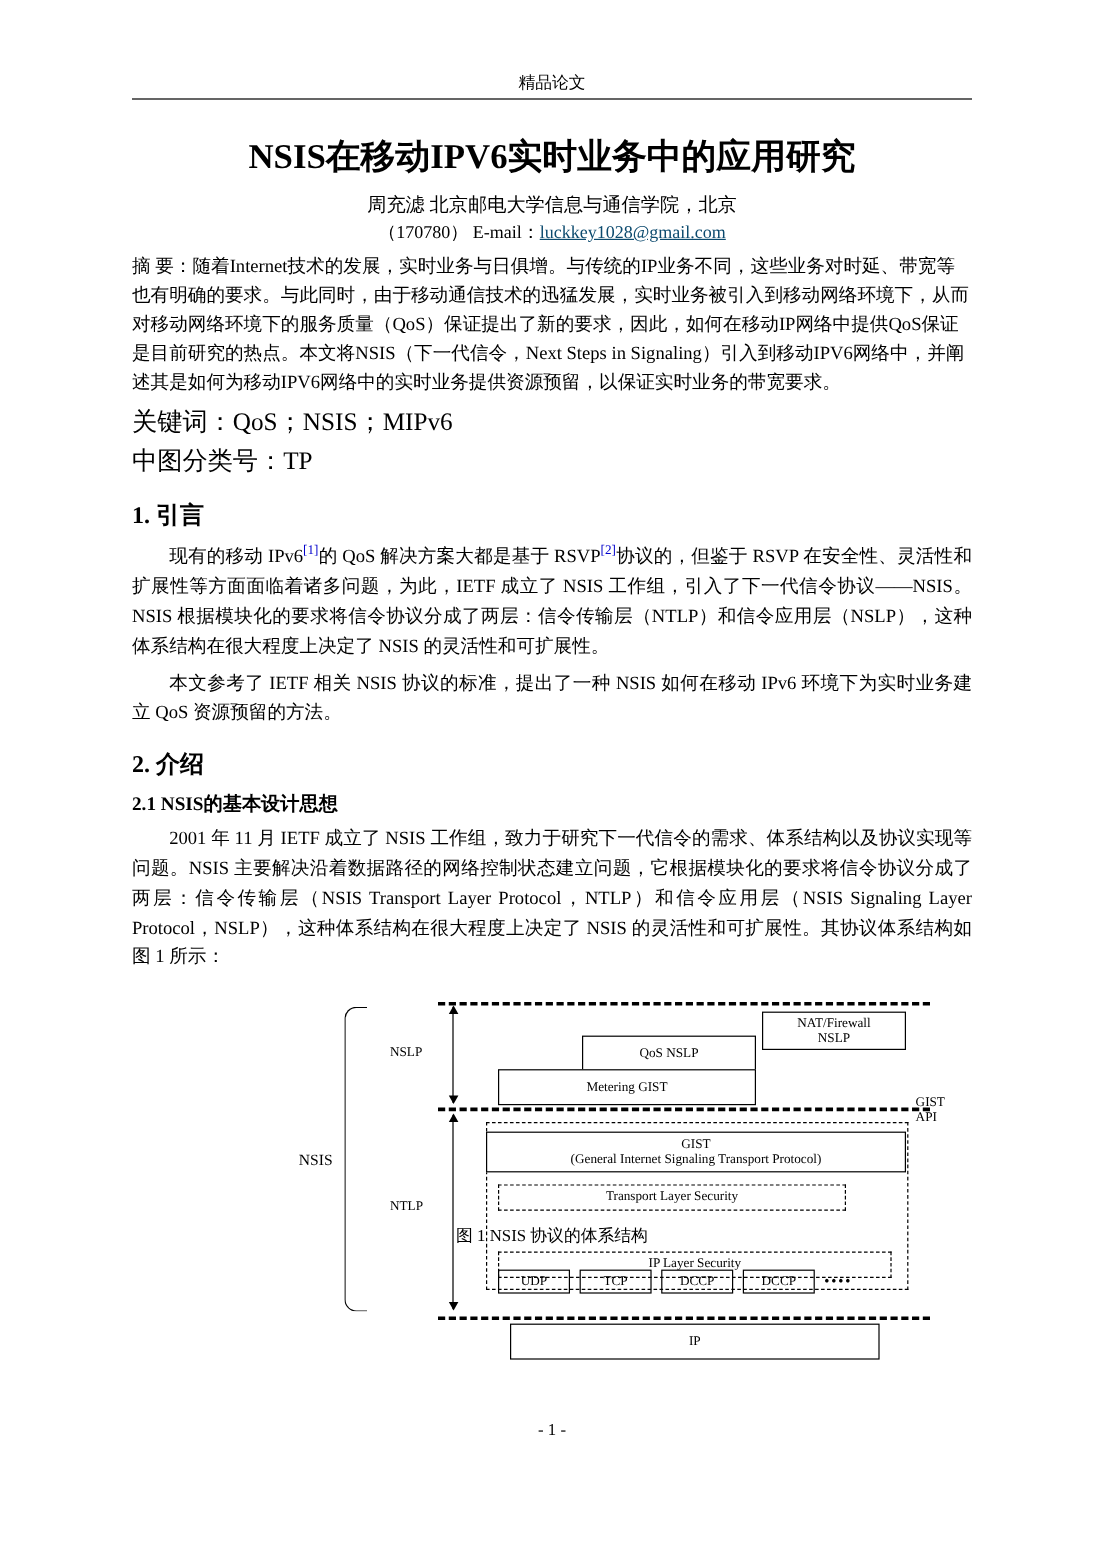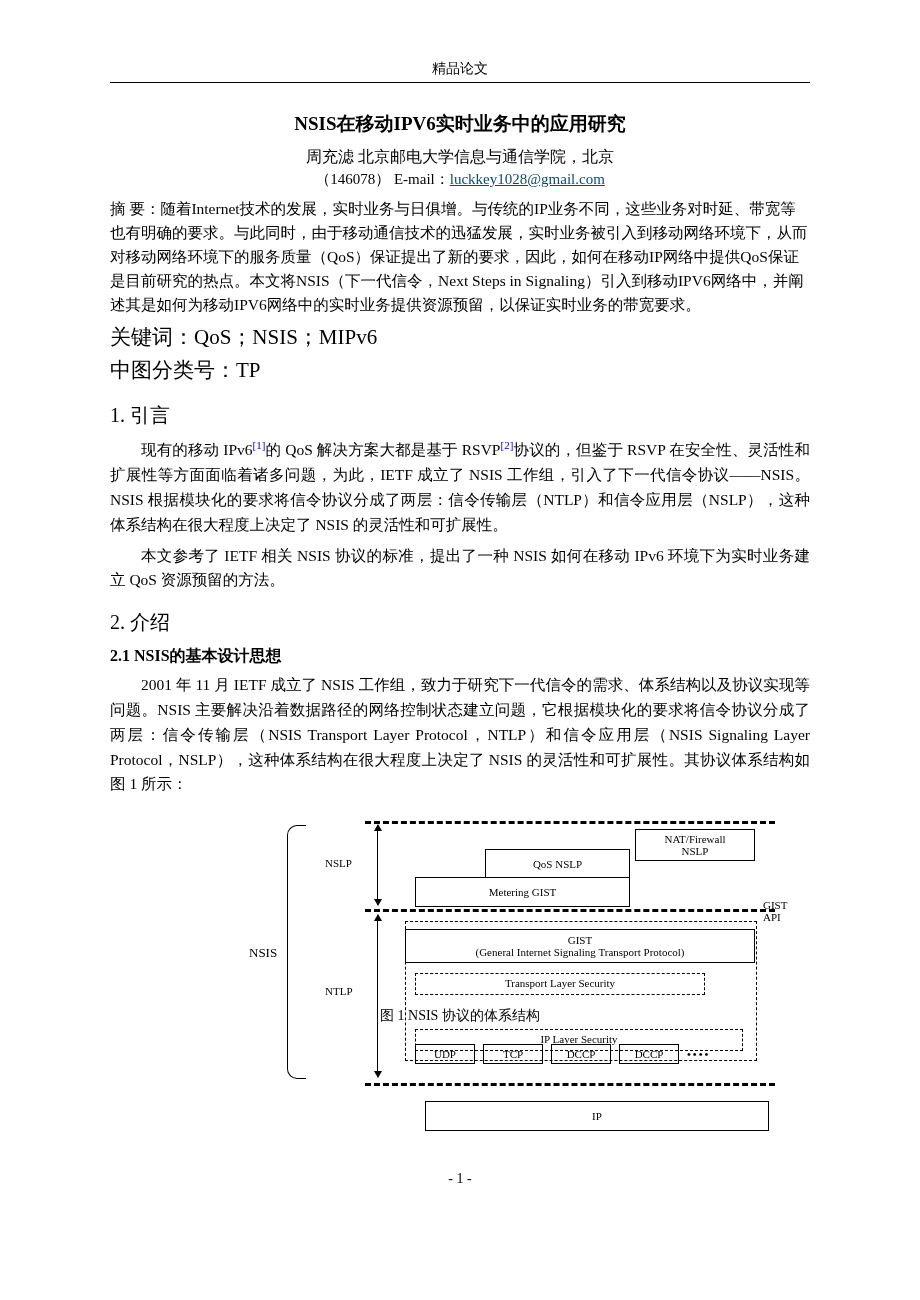--- a/index.html
+++ b/index.html
@@ -19,21 +19,21 @@
     text-align: center;
     font-size: 14px;
     margin-bottom: 4px;
   }
   .header-rule {
     border-top: 1.5px solid #000;
     margin-bottom: 28px;
   }
   h1.title {
     text-align: center;
-    font-size: 19px;
+    font-size: 29px;
     font-weight: bold;
     font-family: "SimSun", serif;
     margin: 14px 0 10px 0;
   }
   .authors {
     text-align: center;
     font-size: 16px;
     margin: 6px 0 2px 0;
   }
   .affil {
@@ -55,21 +55,21 @@
     line-height: 1.55;
     margin-bottom: 4px;
   }
   .keywords, .clc {
     font-size: 21px;
     line-height: 1.55;
   }
   h2.section {
     font-family: "Times New Roman", "SimSun", serif;
     font-size: 20px;
-    font-weight: normal;
+    font-weight: bold;
     margin: 16px 0 8px 0;
   }
   h3.subsection {
     font-family: "Times New Roman", "SimSun", serif;
     font-size: 16px;
     font-weight: bold;
     margin: 10px 0 6px 0;
   }
   p.body {
     font-size: 15.5px;
@@ -126,21 +126,21 @@
     font-size:11px;
     padding:3px 0 0 0;
     box-sizing:border-box;
   }
   .dashed-box.tls { left:130px; top:152px; width:290px; height:22px; }
   .dashed-box.ils { left:130px; top:208px; width:328px; height:22px; }
   .group-box { position:absolute; border:1px dashed #000; left:120px; top:100px; width:350px; height:138px; }
   .proto-row { position:absolute; left:130px; top:180px; width:340px; height:20px; display:flex; gap:8px; align-items:center;margin-top:43px; }
   .proto-row .pbox { border:1px solid #000; width:58px; height:18px; display:flex; align-items:center; justify-content:center; font-size:11px; }
   .proto-row .dots { font-weight:bold; letter-spacing:2px; }
-  .box.ip { left:140px; top:280px; width:344px; height:22px; }
+  .box.ip { left:140px; top:268px; width:308px; height:22px; }
   .vlabel {
     position:absolute;
     font-size:11px;
     display:flex;
     align-items:center;
   }
   .vlabel.nslp { left:40px; top:36px; }
   .vlabel.ntlp { left:40px; top:164px; }
   .vlabel.nsis-l { left:-36px; top:124px; font-size:13px; }
   .vlabel.gist-r { left:478px; top:78px; line-height:1.1; text-align:left; }
@@ -186,21 +186,21 @@
 
 <div class="page">
 
   <div class="header-label">精品论文</div>
   <div class="header-rule"></div>
 
   <h1 class="title">NSIS在移动IPV6实时业务中的应用研究</h1>
 
   <div class="authors">周充滤  北京邮电大学信息与通信学院，北京</div>
   <div class="affil">
-    <span>（146078）  E-mail：</span><a class="email-link">luckkey1028@gmail.com</a>
+    <span>（170780）  E-mail：</span><a class="email-link">luckkey1028@gmail.com</a>
   </div>
 
   <div class="abstract">
     <span>摘    要：</span><span>随着Internet技术的发展，实时业务与日俱增。与传统的IP业务不同，这些业务对时延、带宽等也有明确的要求。与此同时，由于移动通信技术的迅猛发展，实时业务被引入到移动网络环境下，从而对移动网络环境下的服务质量（QoS）保证提出了新的要求，因此，如何在移动IP网络中提供QoS保证是目前研究的热点。本文将NSIS（下一代信令，Next Steps in Signaling）引入到移动IPV6网络中，并阐述其是如何为移动IPV6网络中的实时业务提供资源预留，以保证实时业务的带宽要求。</span>
   </div>
   <div class="keywords">
     <span>关键词：</span><span>QoS；NSIS；MIPv6</span>
   </div>
   <div class="clc">
     <span>中图分类号：</span><span>TP</span>

